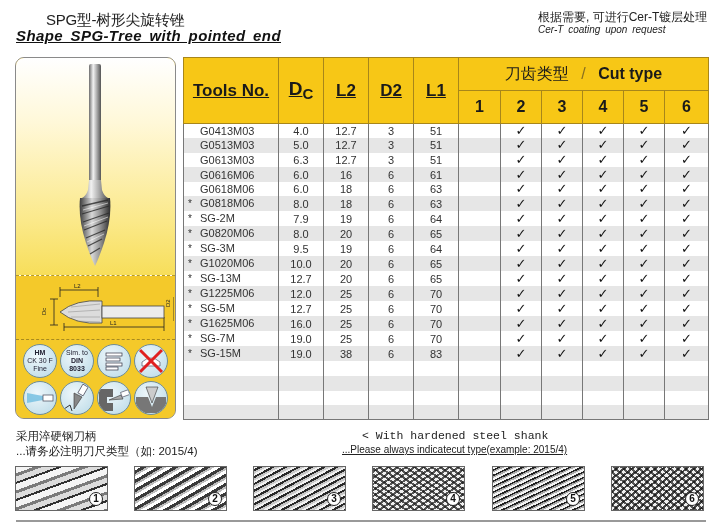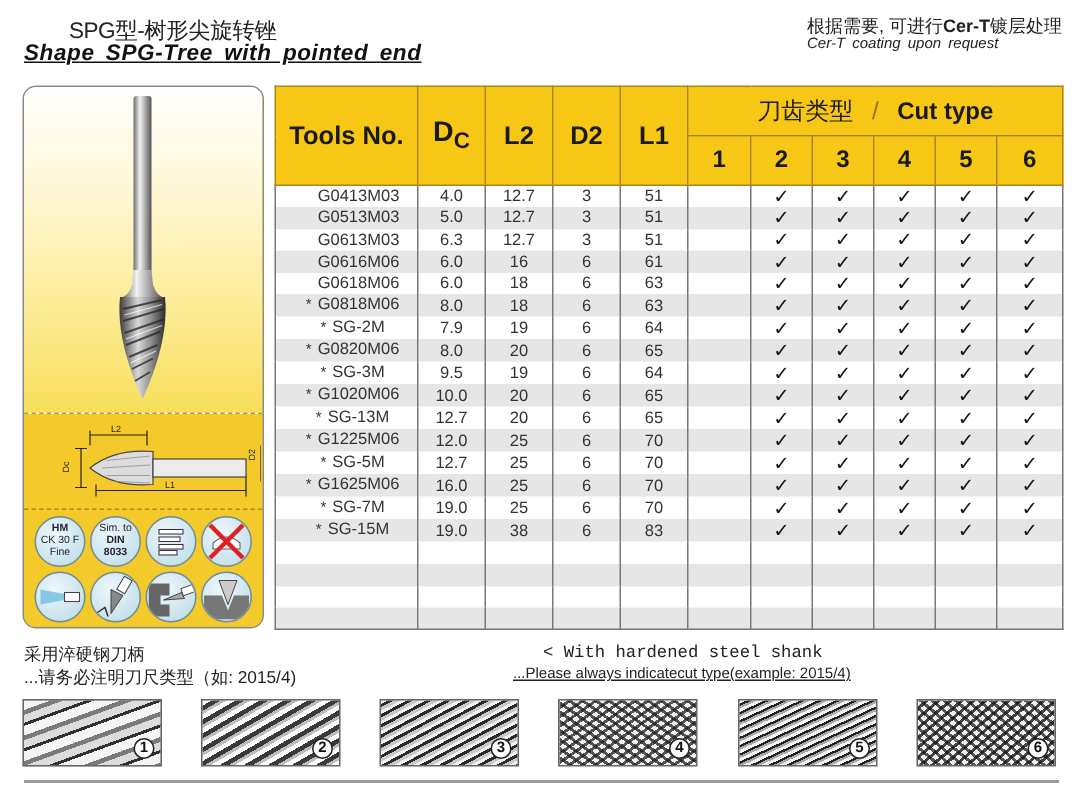--- a/index.html
+++ b/index.html
@@ -2,40 +2,40 @@
 <html><head>
 <meta charset="utf-8">
 <style>
   * { box-sizing: border-box; margin: 0; padding: 0; }
   html, body { width: 720px; height: 525px; background: #ffffff; overflow: hidden; }
   body { position: relative; font-family: "Liberation Sans", sans-serif; color: #1a1a1a; }
 
   .title-cn { position: absolute; left: 16px; top: 11px; font-size: 15px; color: #222; letter-spacing: -0.3px; margin-left: 30px; }
   .title-en { position: absolute; left: 16px; top: 27px; font-size: 15px; font-weight: bold; font-style: italic; color: #111; letter-spacing: 0.4px; word-spacing: 3px; text-decoration: underline; }
   .note-cn { position: absolute; left: 538px; top: 9px; font-size: 12px; color: #222; }
-  .note-cn b { font-weight: bold; text-align: right; }
+  .note-cn b { font-weight: normal; text-align: right; }
   .note-en { position: absolute; left: 538px; top: 24px; font-size: 10px; font-style: italic; color: #222; word-spacing: 2px; }
 
   
   .panel { position: absolute; left: 15px; top: 57px; width: 161px; height: 362px; border: 1.5px solid #8a8a8a; border-radius: 9px; overflow: hidden; background: #f4c92a; }
   .panel-photo { position: absolute; left: 0; top: 0; width: 100%; height: 218px; background: linear-gradient(#ffffff 0%, #fff8d8 30%, #fbe98a 75%, #f7de5a 100%); border-bottom: 1px dashed #b59a2a; }
   .panel-drawing { position: absolute; left: 0; top: 219px; width: 100%; height: 63px; background: #f4c92a; border-bottom: 1px dashed #a88a1e; }
   .panel-icons { position: absolute; left: 0; top: 283px; width: 100%; height: 79px; background: #f4c92a; }
   .icon-circle { position: absolute; width: 34px; height: 34px; border-radius: 50%; background: radial-gradient(circle at 40% 35%, #eef7fb, #b9d9e6); border: 1px solid #6e8d98; font-size: 7px; text-align: center; line-height: 8px; color: #223; display: flex; flex-direction: column; align-items: center; justify-content: center; font-weight: bold; overflow: hidden; }
 
   
   .tbl { position: absolute; left: 183px; top: 57px; width: 525px; border-collapse: collapse; table-layout: fixed; }
   .tbl th { background: #f7c716; border: 1px solid #a8861a; color: #1a1a1a; font-weight: bold; }
   .tbl td { border-left: 1.5px solid #777; border-right: 1.5px solid #777; height: 14.6px; font-size: 11px; text-align: center; color: #333; padding: 0; line-height: 14px; }
   .tbl tr.alt td { background: #e6e6e6; }
   .tbl tr.last td { border-bottom: 1.5px solid #777; }
-  .tbl td.tool { text-align: center; padding-left: 4px; }
+  .tbl td.tool { text-align: left; padding-left: 4px; }
   .tbl td.tool .star { display: inline-block; width: 12px; font-size: 10px; }
   .tbl td.check { font-size: 13px; color: #111; }
-  .th-big { font-size: 17px; }
+  .th-big { font-size: 17px; text-decoration: underline; }
   .cut-title { font-size: 16px; height: 33px; }
   .cut-title .cn { font-weight: normal; }
   .cut-num { font-size: 16px; height: 33px; }
 
   .foot-cn1 { position: absolute; left: 16px; top: 429px; font-size: 11.5px; color: #222; }
   .foot-cn2 { position: absolute; left: 16px; top: 444px; font-size: 11.5px; color: #222; }
   .foot-en1 { position: absolute; left: 362px; top: 429px; font-size: 11.5px; color: #222; font-family: Liberation Mono, monospace; }
   .foot-en2 { position: absolute; left: 342px; top: 444px; font-size: 10px; color: #222; text-decoration: underline; }
 
   .swatch { position: absolute; top: 466px; width: 93px; height: 45px; border: 1px solid #666; overflow: hidden; }

